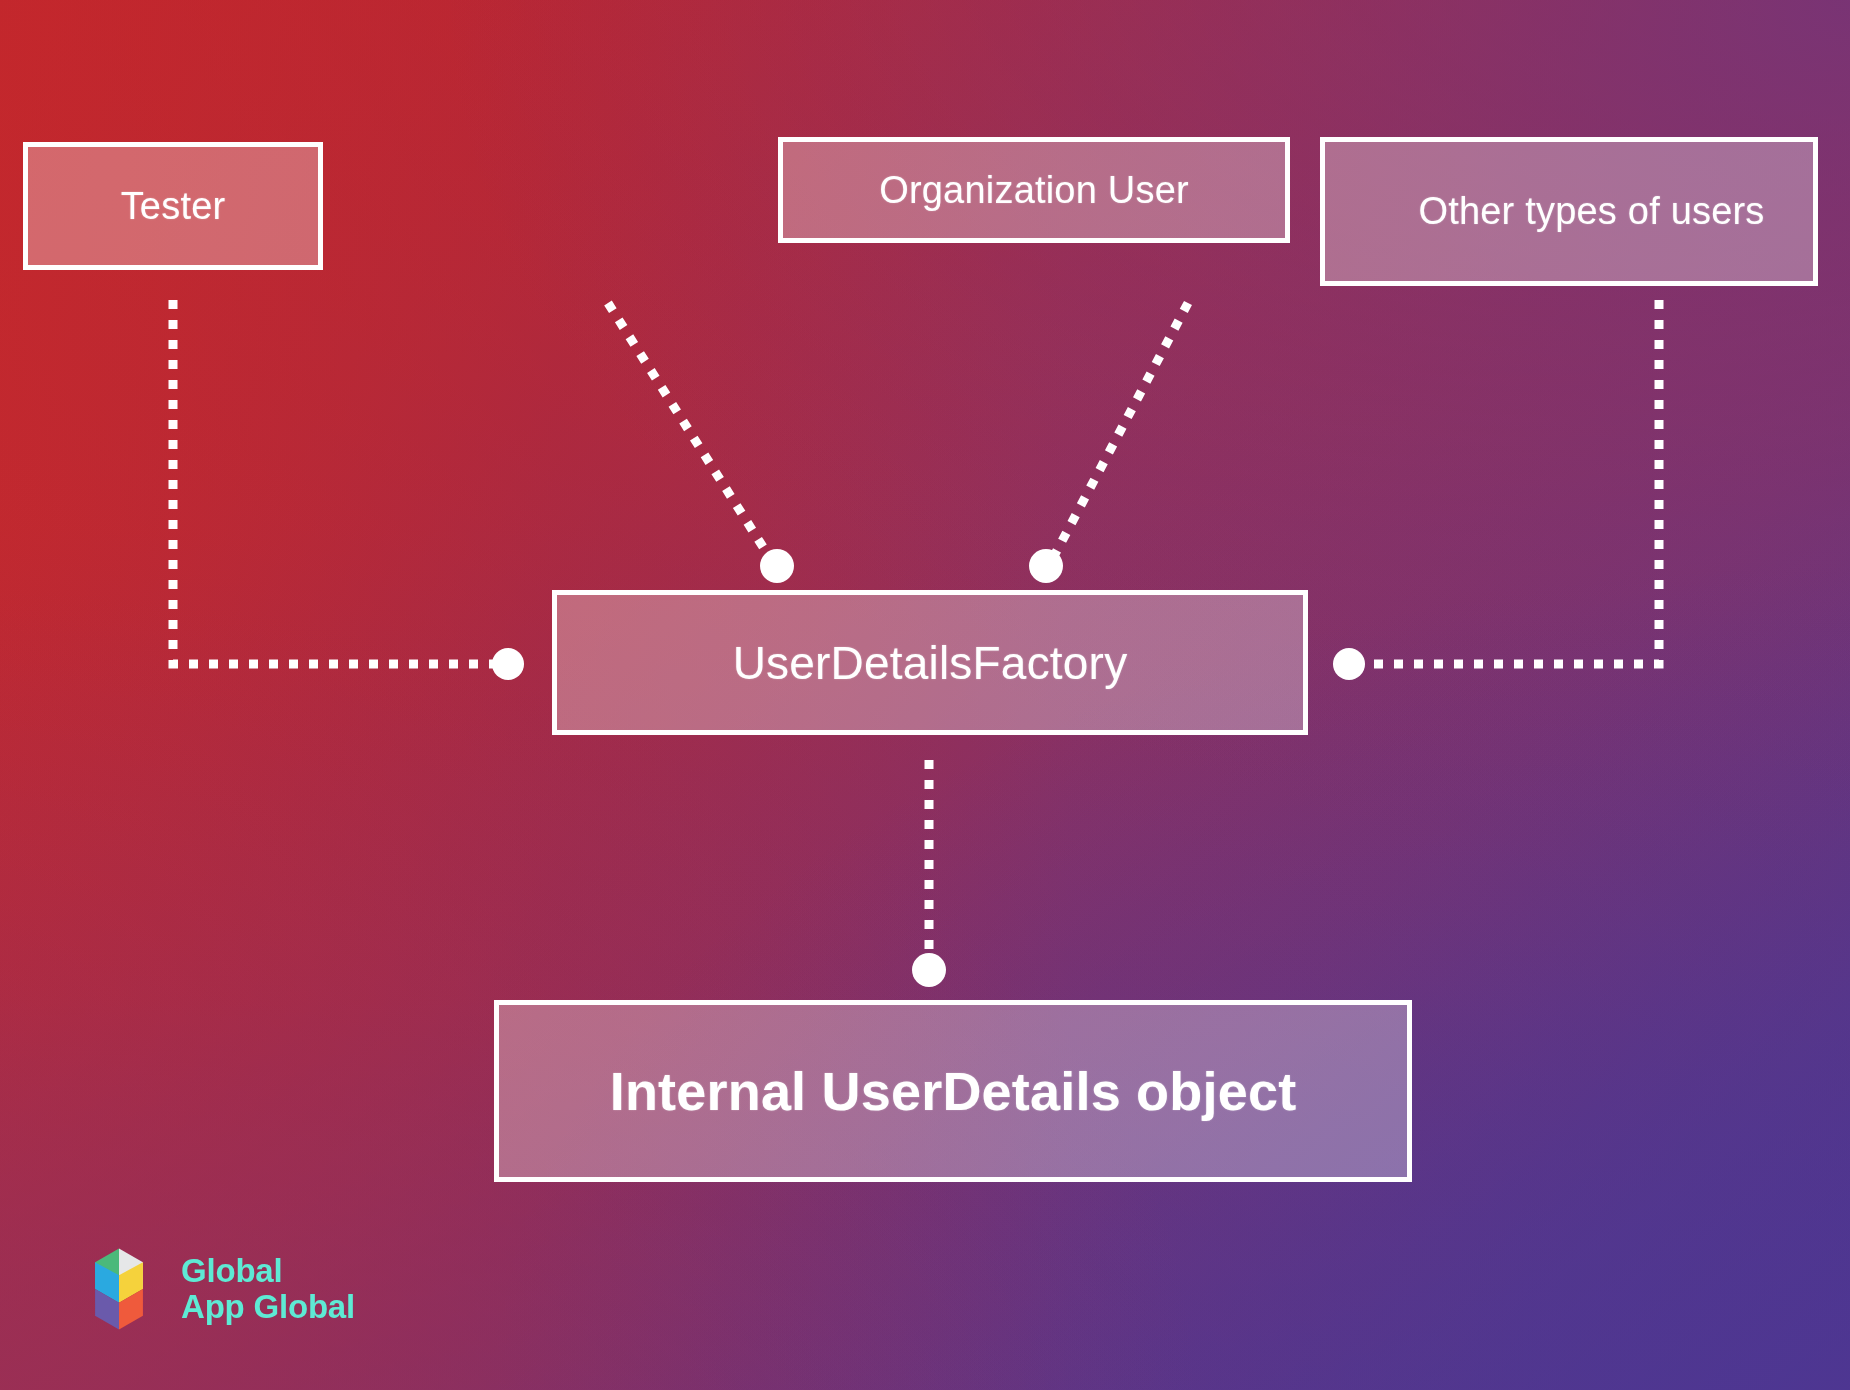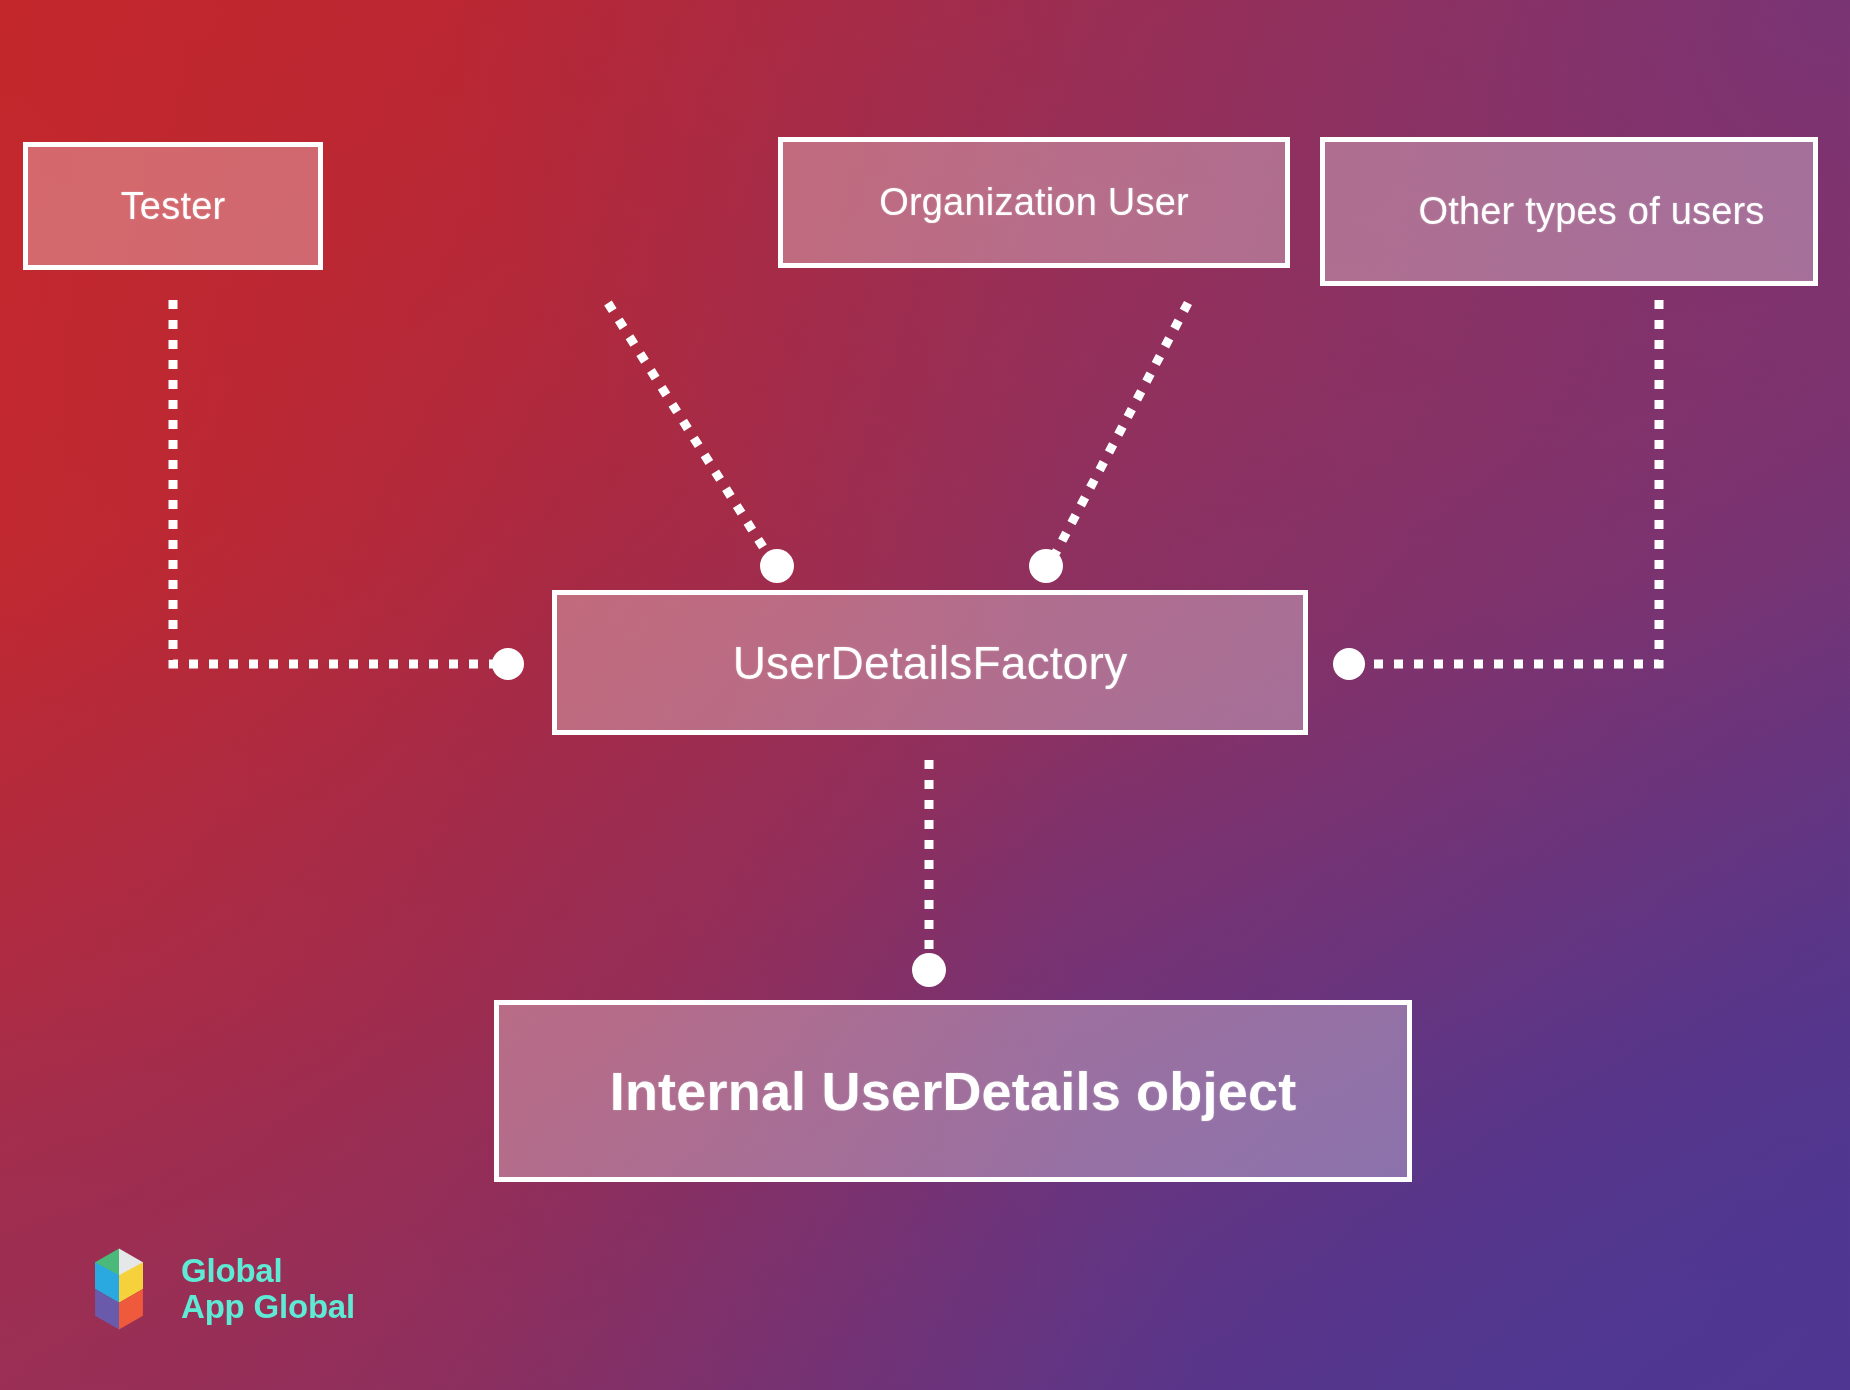--- a/index.html
+++ b/index.html
@@ -128,21 +128,21 @@
 
     <path class="dotline" d="M 929 760 L 929 955"></path>
     <circle class="dot" cx="929" cy="970" r="17"></circle>
   </svg>
 
   <div class="node top" style="left:23px;  top:142px; width:300px; height:128px;">
     <span>Tester</span>
   </div>
 
 
-  <div class="node top" style="left:778px; top:137px; width:512px; height:131px;">
+  <div class="node top" style="left:778px; top:137px; width:512px; height:106px;">
     <span>Organization User</span>
   </div>
 
   <div class="node top" style="left:1320px; top:137px; width:498px; height:149px;padding-left:45px;">
     <span>Other types of users</span>
   </div>
 
   <div class="node mid" style="left:552px; top:590px; width:756px; height:145px;">
     <span>UserDetailsFactory</span>
   </div>

